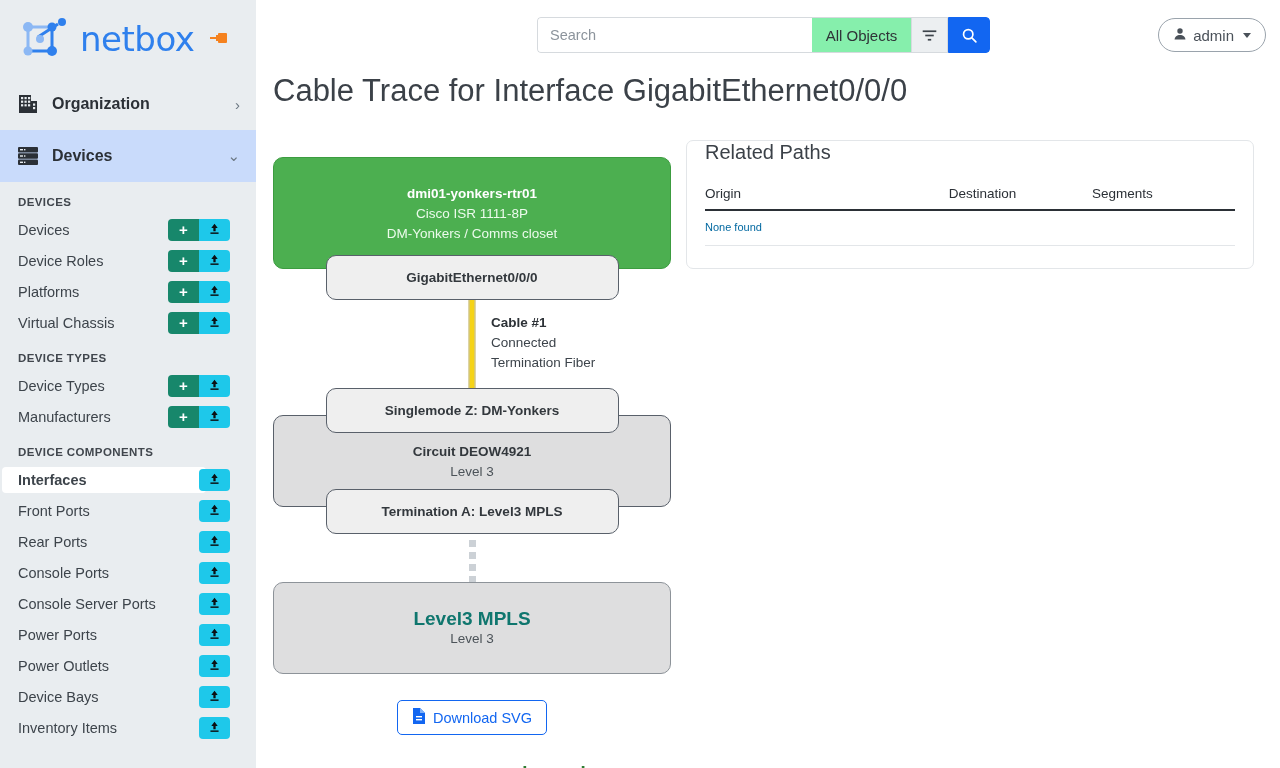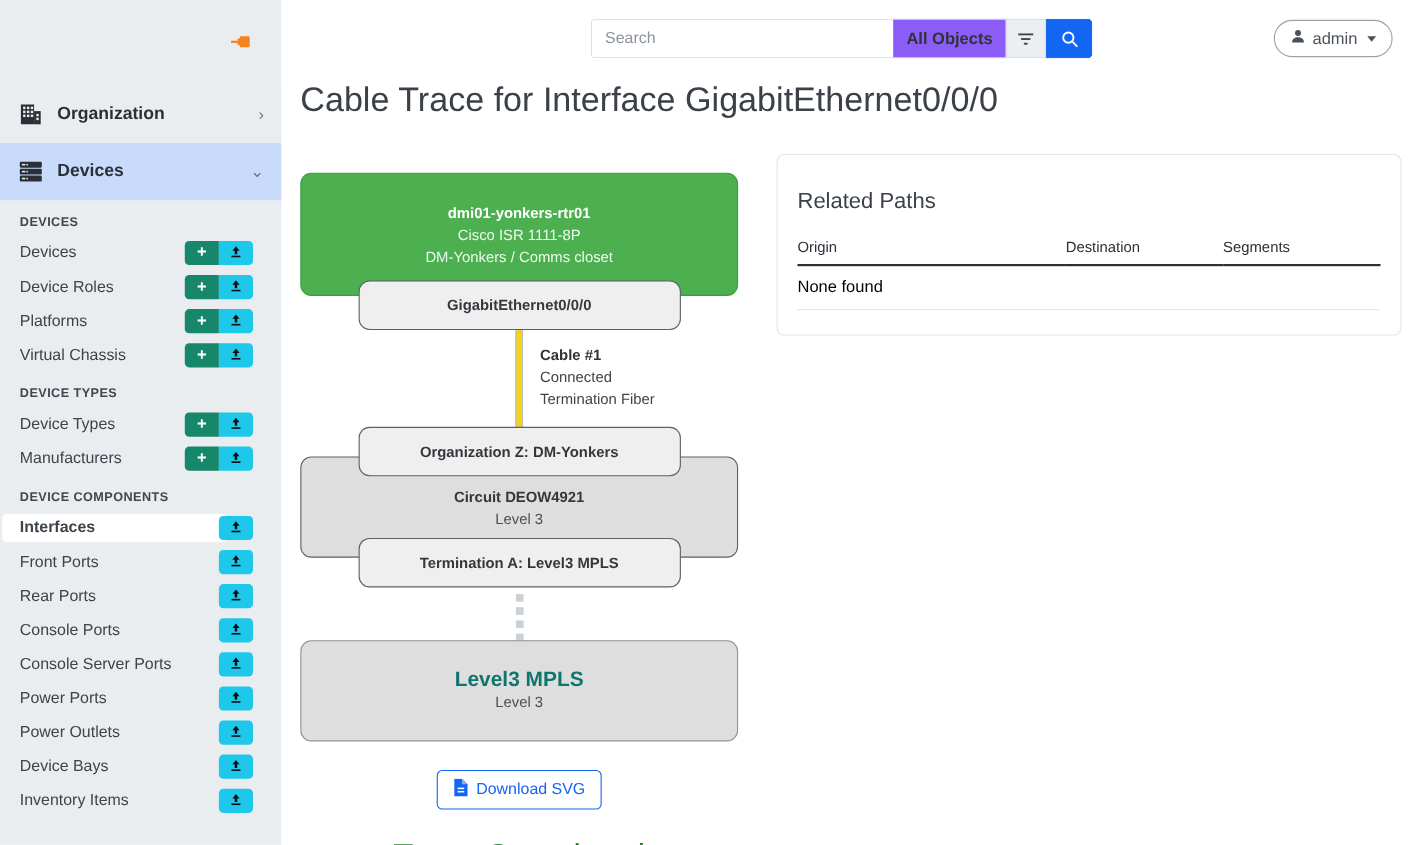--- a/index.html
+++ b/index.html
@@ -99,22 +99,22 @@
     border-radius: 4px 0 0 4px;
     padding: 0 12px; font-size: 14.5px;
     color: #3d444b; outline: none;
     background: #fff;
     font-family: "Liberation Sans", sans-serif;
   }
   .search-input::placeholder { color: #8c949c; }
   .search-scope {
     display: flex; align-items: center; justify-content: center;
     min-width: 100px; padding: 0 12px; height: 36px;
-    background: #8b5cf6; border: 1px solid #d6dade; border-left: none;
-    font-size: 15px; color: #2f3337; cursor: pointer; font-weight: bold;
+    background: #86efac; border: 1px solid #d6dade; border-left: none;
+    font-size: 15px; color: #2f3337; cursor: pointer;
   }
   .search-filter {
     display: flex; align-items: center; justify-content: center;
     width: 36px; height: 36px;
     background: #eceff1; border: 1px solid #d6dade; border-left: none;
     cursor: pointer;
   }
   .search-go {
     display: flex; align-items: center; justify-content: center;
     width: 42px; height: 36px;
@@ -209,46 +209,64 @@
     font-size: 14.5px; padding: 7px 14px; cursor: pointer;
     font-family: "Liberation Sans", sans-serif;
   }
   .trace-status {
     text-align: center; margin-top: 26px;
     font-size: 30px; color: #2e7d32; font-weight: normal;
   }
 
   
   #related {
-    position: absolute; left: 450px; top: 70px;
+    position: absolute; left: 430px; top: 70px;
     width: 568px;
     background: #fff;
     border: 1px solid #e3e6e9;
     border-radius: 7px;
-    padding: 31px 18px 22px;
+    padding: 0 18px 22px;
   }
   .card-title { font-size: 20px; color: #3b4148; font-weight: normal; margin-bottom: 18px; }
   table.rp { width: 100%; border-collapse: collapse; }
   table.rp th {
     text-align: left; font-size: 13.5px; font-weight: normal; color: #2b3036;
     padding: 4px 0 8px; border-bottom: 2px solid #2b3036;
   }
   table.rp th.c1 { width: 46%; }
   table.rp th.c2 { width: 27%; }
   table.rp td {
-    font-size: 15px; color: #000000;
+    font-size: 11px; color: #0369a1;
     padding: 10px 0 12px; border-bottom: 1px solid #e3e6e9;
   }
 </style>
 </head>
 <body>
 
 <div id="sidebar">
 
   <div class="brand">
+    <div class="brand-logo">
+      <svg width="58" height="48" viewBox="0 0 58 48">
+        <g stroke="#8cb8f4" stroke-width="3" fill="none">
+          <path d="M12 36 L12 12 L36 12"></path>
+        </g>
+        <g stroke="#2f80ed" stroke-width="3" fill="none">
+          <path d="M36 12 L36 36 L12 36"></path>
+          <path d="M22 22 L42 9"></path>
+        </g>
+        <circle cx="12" cy="12" r="5" fill="#8cb8f4"></circle>
+        <circle cx="36" cy="12" r="4.5" fill="#2f80ed"></circle>
+        <circle cx="12" cy="36" r="4.5" fill="#8cb8f4"></circle>
+        <circle cx="36" cy="36" r="5" fill="#2f80ed"></circle>
+        <circle cx="24" cy="24" r="4" fill="#8cb8f4"></circle>
+        <circle cx="46" cy="7" r="4" fill="#2f80ed"></circle>
+      </svg>
+      <span class="brand-wordmark">netbox</span>
+    </div>
     <span class="pin-icon">
       <svg width="20" height="14" viewBox="0 0 20 14">
         <rect x="8" y="2" width="9" height="10" rx="1" fill="#f5821f"></rect>
         <rect x="6" y="4" width="3" height="6" fill="#f5821f"></rect>
         <rect x="0" y="6" width="7" height="2" fill="#f5821f"></rect>
       </svg>
     </span>
   </div>
 
   <div class="nav-group">
@@ -520,21 +538,21 @@
 
     <div class="cable-seg">
       <div class="cable-line"></div>
       <div class="cable-label">
         <div class="cl1">Cable #1</div>
         <div class="cl2">Connected</div>
         <div class="cl3">Termination Fiber</div>
       </div>
     </div>
 
-    <div class="tnode term">Organization Z: DM-Yonkers</div>
+    <div class="tnode term">Singlemode Z: DM-Yonkers</div>
 
     <div class="tnode circuit">
       <div class="n1">Circuit DEOW4921</div>
       <div class="n2">Level 3</div>
     </div>
 
     <div class="tnode term" style="margin-top:-18px;">Termination A: Level3 MPLS</div>
 
     <div class="dot-seg">
       <i style="top:6px;"></i>

